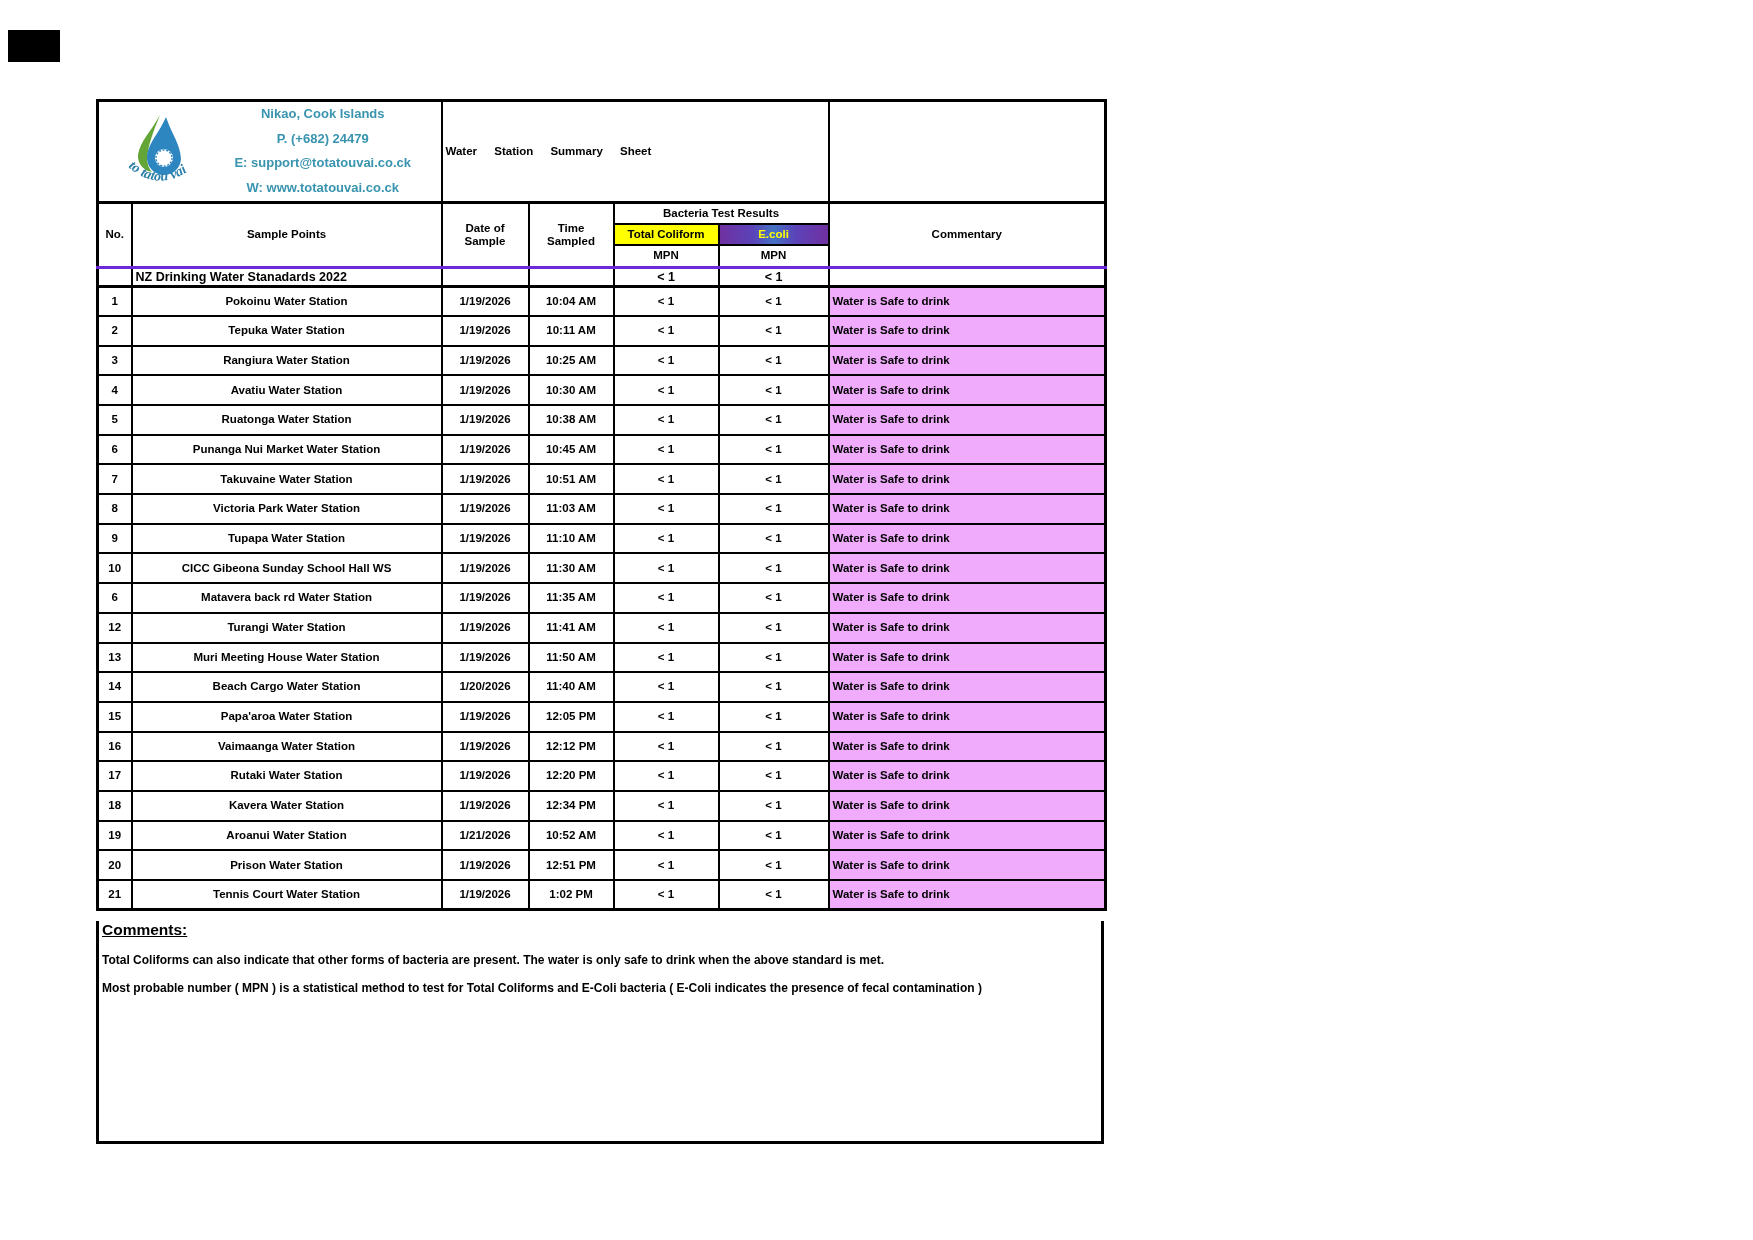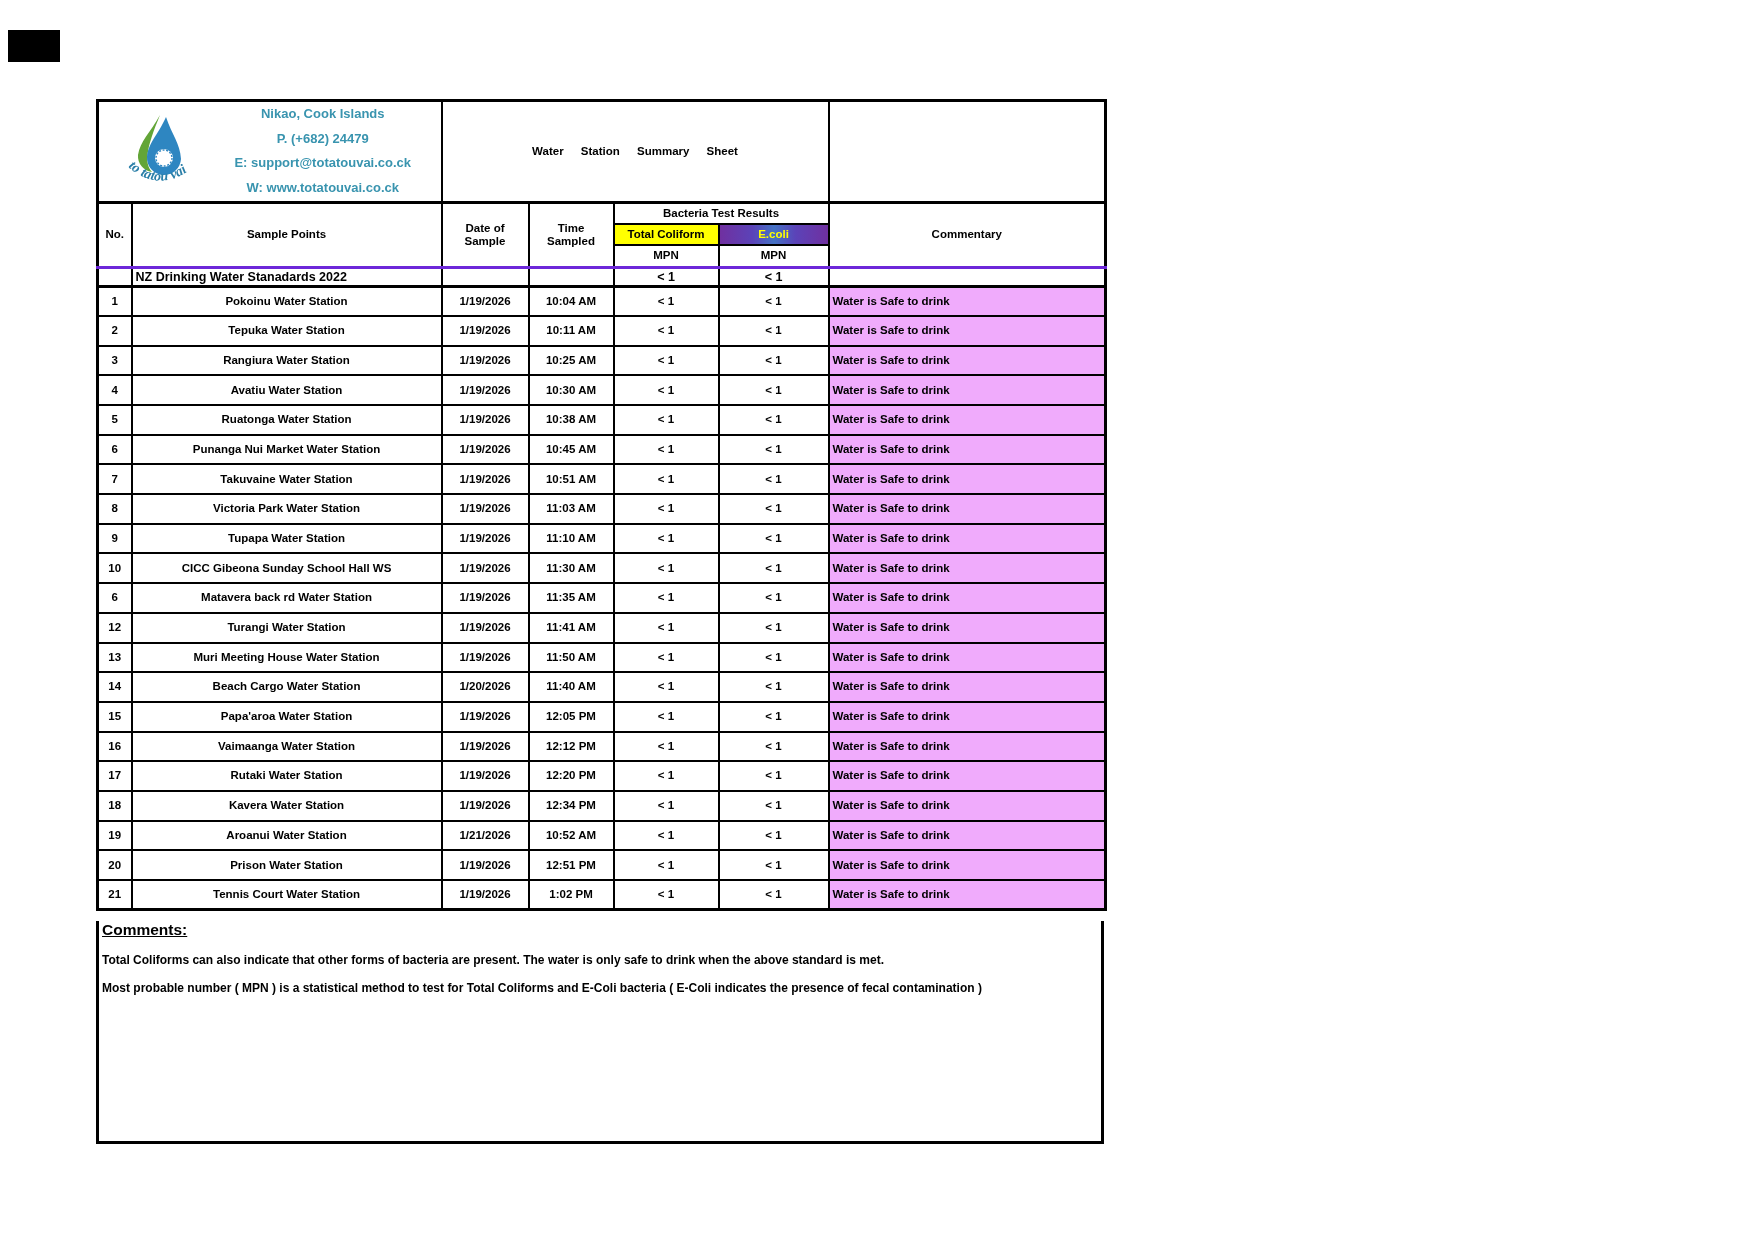--- a/index.html
+++ b/index.html
@@ -13,21 +13,21 @@
   table.summary td, table.summary th{
     border:2px solid #000;padding:0 3px;font-weight:bold;overflow:hidden;
     font-size:11.5px;line-height:1.15;vertical-align:middle;
   }
   table.summary{border:3px solid #000;}
   tr.header-band td{height:83px;border-bottom:3px solid #000;}
   .logo-cell{vertical-align:middle;}
   .logo-wrap{display:flex;align-items:center;}
   .logo{flex:0 0 88px;margin-left:18px;}
   .contact{flex:1;text-align:center;color:#3994AF;font-size:13px;font-weight:bold;line-height:1.9;}
-  .title-cell{text-align:center;font-size:15.5px;word-spacing:14px;vertical-align:middle;}
+  .title-cell{text-align:left;font-size:15.5px;word-spacing:14px;vertical-align:middle;}
   tr.colhead-1 th{height:19px;}
   tr.colhead-2 th{height:19px;}
   tr.colhead-3 th{height:20px;}
   th.group-head{font-size:12px;border-radius:10px;}
   th.col-head{font-size:12px;white-space:pre-line;}
   th.tc-head{background:#FFFF00;font-size:12px;}
   th.ec-head{background:linear-gradient(90deg,#7030A0 0%,#5b43b8 30%,#4472C4 50%,#5b43b8 70%,#7030A0 100%);color:#FFFF00;font-size:12px;}
   th.mpn-head{font-size:11px;border-top:2px solid #000;}
   tr.standards td{height:16px;font-size:12.5px;border-top:3px solid #6d28d9;border-bottom:3px solid #000;}
   tr.standards td.std-label{text-align:left;}

